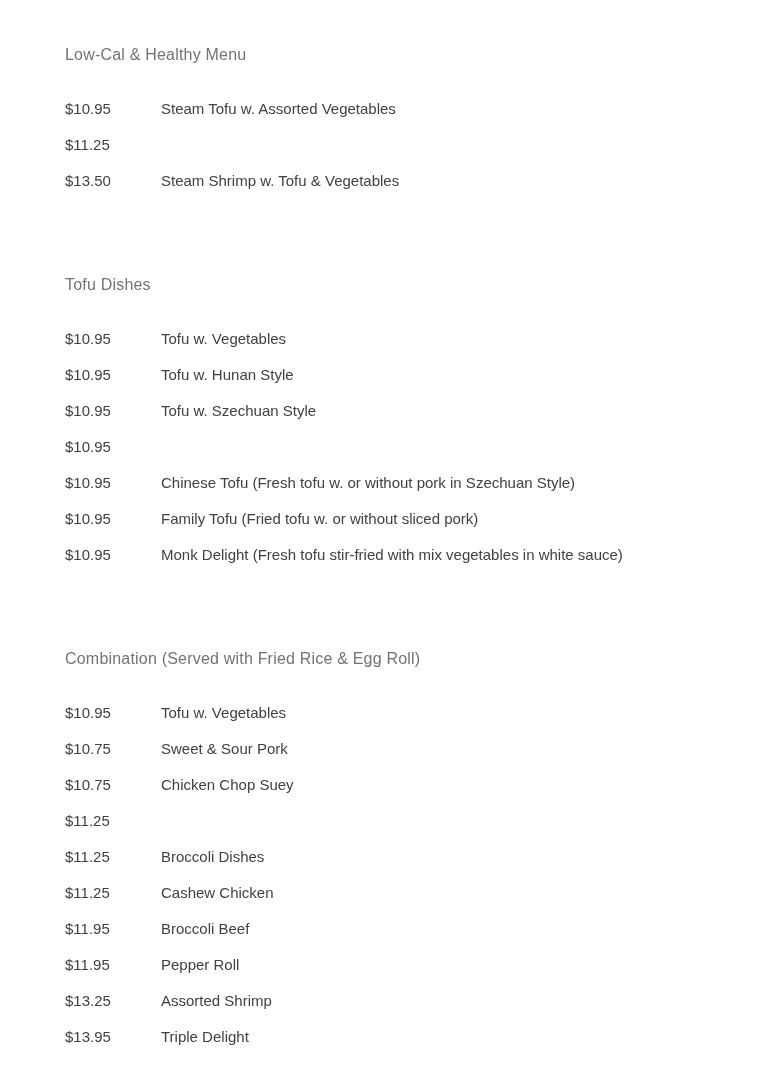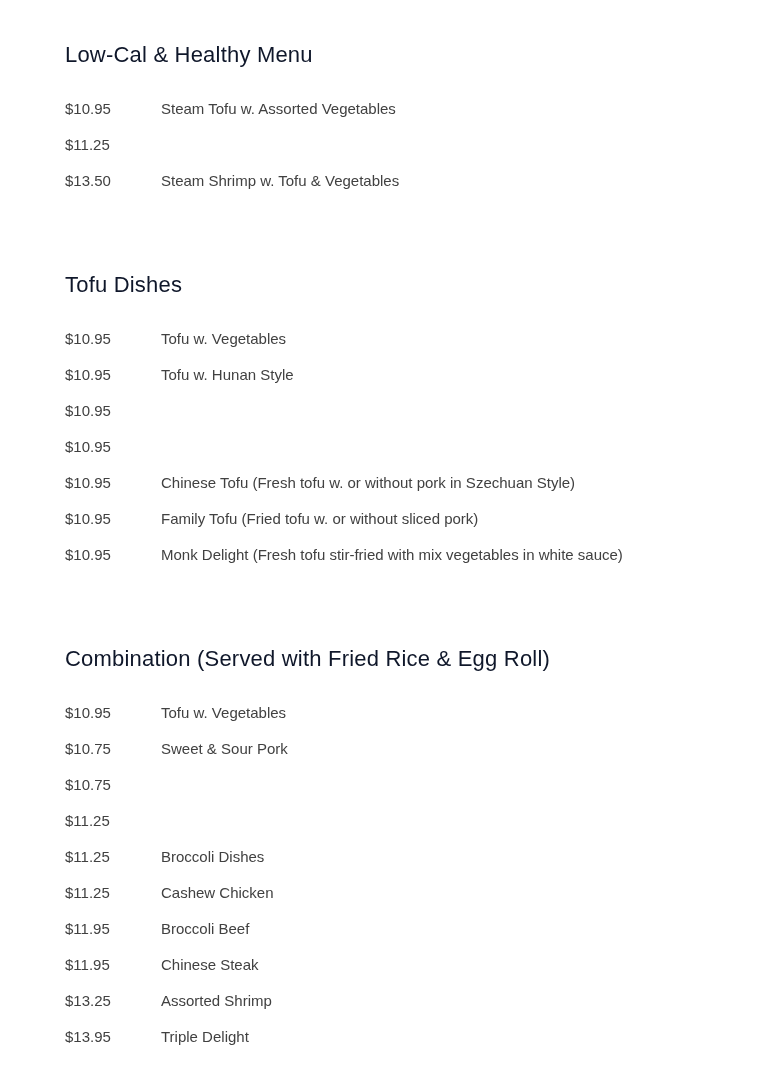--- a/index.html
+++ b/index.html
@@ -18,25 +18,25 @@
     padding: 40px 40px 0 65px;
     box-sizing: border-box;
   }
   .menu-section {
     margin: 0;
   }
   .menu-section + .menu-section {
     margin-top: 72px;
   }
   .section-title {
-    font-size: 22px;
+    font-size: 16px;
     line-height: 29px;
     font-weight: 400;
     letter-spacing: 0.2px;
-    color: #0f172a;
+    color: #737373;
     margin: 0 0 21px 0;
   }
   .menu-item {
     display: flex;
     align-items: center;
     height: 36px;
     font-size: 15px;
     color: #414141;
   }
   .item-price {
@@ -79,20 +79,21 @@
     <span class="item-name">Tofu w. Vegetables</span>
   </div>
 
   <div class="menu-item">
     <span class="item-price">$10.95</span>
     <span class="item-name">Tofu w. Hunan Style</span>
   </div>
 
   <div class="menu-item">
     <span class="item-price">$10.95</span>
+    <span class="item-name">Tofu w. Szechuan Style</span>
   </div>
 
   <div class="menu-item">
     <span class="item-price">$10.95</span>
   </div>
 
   <div class="menu-item">
     <span class="item-price">$10.95</span>
     <span class="item-name">Chinese Tofu (Fresh tofu w. or without pork in Szechuan Style)</span>
   </div>
@@ -117,20 +118,21 @@
     <span class="item-name">Tofu w. Vegetables</span>
   </div>
 
   <div class="menu-item">
     <span class="item-price">$10.75</span>
     <span class="item-name">Sweet &amp; Sour Pork</span>
   </div>
 
   <div class="menu-item">
     <span class="item-price">$10.75</span>
+    <span class="item-name">Chicken Chop Suey</span>
   </div>
 
   <div class="menu-item">
     <span class="item-price">$11.25</span>
   </div>
 
   <div class="menu-item">
     <span class="item-price">$11.25</span>
     <span class="item-name">Broccoli Dishes</span>
   </div>
@@ -140,21 +142,21 @@
     <span class="item-name">Cashew Chicken</span>
   </div>
 
   <div class="menu-item">
     <span class="item-price">$11.95</span>
     <span class="item-name">Broccoli Beef</span>
   </div>
 
   <div class="menu-item">
     <span class="item-price">$11.95</span>
-    <span class="item-name">Chinese Steak</span>
+    <span class="item-name">Pepper Roll</span>
   </div>
 
   <div class="menu-item">
     <span class="item-price">$13.25</span>
     <span class="item-name">Assorted Shrimp</span>
   </div>
 
   <div class="menu-item">
     <span class="item-price">$13.95</span>
     <span class="item-name">Triple Delight</span>

